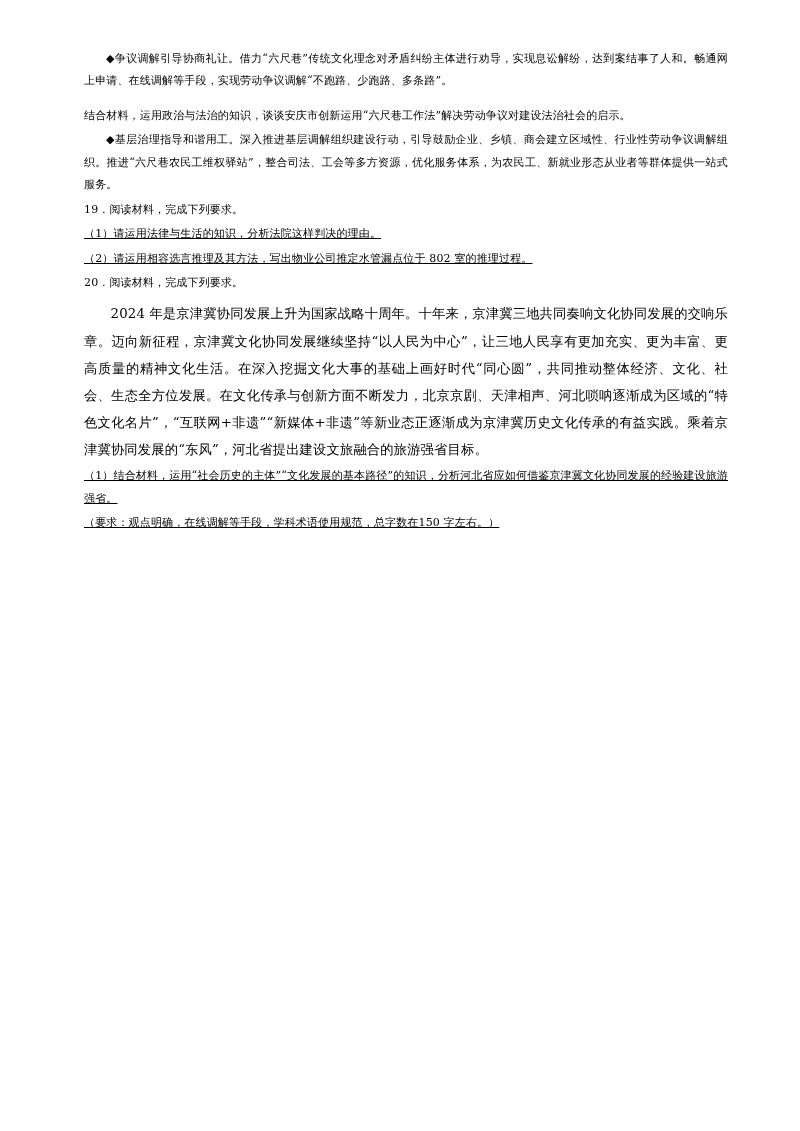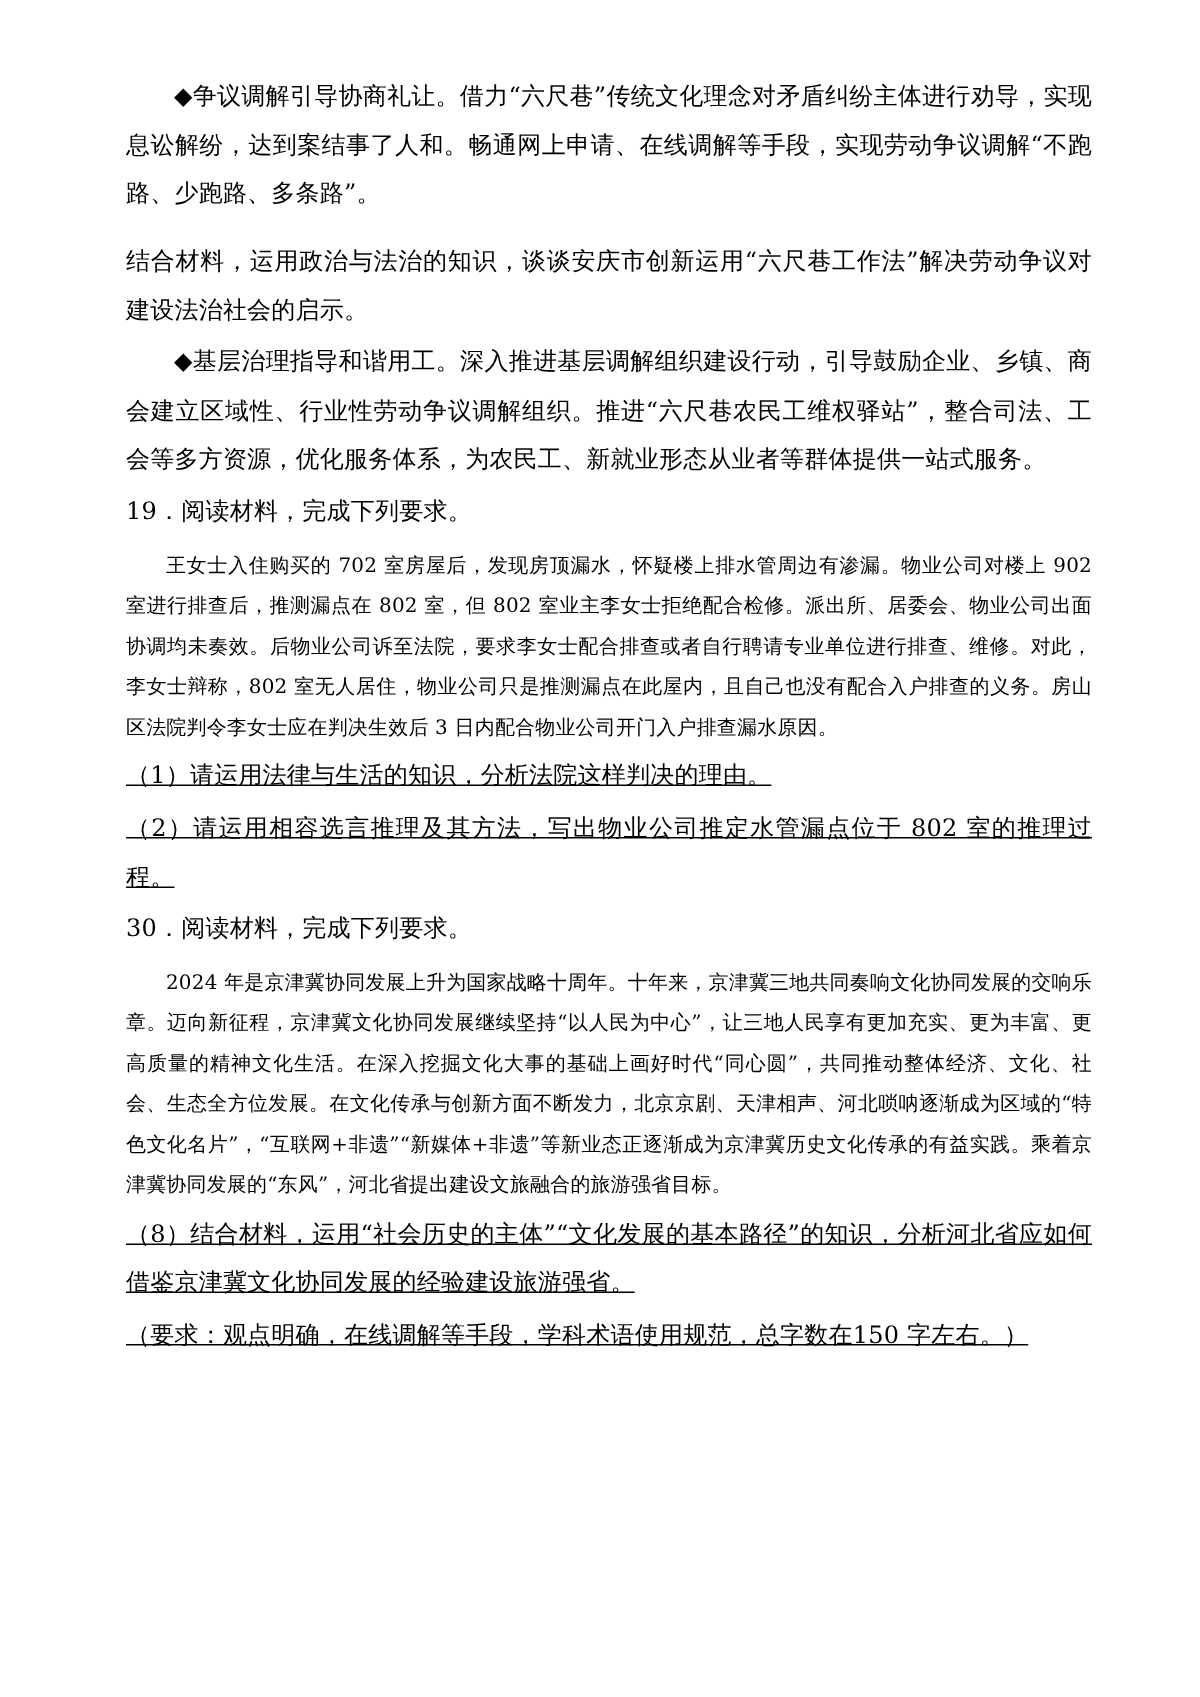--- a/index.html
+++ b/index.html
@@ -16,21 +16,21 @@
     overflow: hidden;
   }
   .page {
     box-sizing: border-box;
     width: 800px;
     height: 1131px;
     padding: 48px 72px 0 84px;
     position: relative;
   }
   .para {
-    font-size: 16px;
+    font-size: 11px;
     line-height: 2.04;
     text-align: justify;
     text-justify: inter-ideograph;
     margin: 0 0 2px 0;
     letter-spacing: 0.15px;
   }
   .indent2 {
     text-indent: 2em;
   }
   .noindent {
@@ -69,30 +69,29 @@
 <div class="page">
 
   <p class="para bullet-para">◆争议调解引导协商礼让。借力“六尺巷”传统文化理念对矛盾纠纷主体进行劝导，实现息讼解纷，达到案结事了人和。畅通网上申请、在线调解等手段，实现劳动争议调解“不跑路、少跑路、多条路”。</p>
 
   <p class="para noindent block-gap">结合材料，运用政治与法治的知识，谈谈安庆市创新运用“六尺巷工作法”解决劳动争议对建设法治社会的启示。</p>
 
   <p class="para bullet-para">◆基层治理指导和谐用工。深入推进基层调解组织建设行动，引导鼓励企业、乡镇、商会建立区域性、行业性劳动争议调解组织。推进“六尺巷农民工维权驿站”，整合司法、工会等多方资源，优化服务体系，为农民工、新就业形态从业者等群体提供一站式服务。</p>
 
   <p class="para qnum">19．阅读材料，完成下列要求。</p>
 
-  <p class="para indent2 material-body small-gap">王女士入住购买的 702 室房屋后，发现房顶漏水，怀疑楼上排水管周边有渗漏。物业公司对楼上 902 室进行排查后，推测漏点在 802 室，但 802 室业主李女士拒绝配合检修。派出所、居委会、物业公司出面协调均未奏效。后物业公司诉至法院，要求李女士配合排查或者自行聘请专业单位进行排查、维修。对此，李女士辩称，802 室无人居住，物业公司只是推测漏点在此屋内，且自己也没有配合入户排查的义务。房山区法院判令李女士应在判决生效后 3 日内配合物业公司开门入户排查漏水原因。</p>
 
   <p class="para sub">（1）请运用法律与生活的知识，分析法院这样判决的理由。</p>
 
   <p class="para sub">（2）请运用相容选言推理及其方法，写出物业公司推定水管漏点位于 802 室的推理过程。</p>
 
-  <p class="para qnum">30．阅读材料，完成下列要求。</p>
+  <p class="para qnum">20．阅读材料，完成下列要求。</p>
 
   <p class="para indent2 material-body small-gap">2024 年是京津冀协同发展上升为国家战略十周年。十年来，京津冀三地共同奏响文化协同发展的交响乐章。迈向新征程，京津冀文化协同发展继续坚持“以人民为中心”，让三地人民享有更加充实、更为丰富、更高质量的精神文化生活。在深入挖掘文化大事的基础上画好时代“同心圆”，共同推动整体经济、文化、社会、生态全方位发展。在文化传承与创新方面不断发力，北京京剧、天津相声、河北唢呐逐渐成为区域的“特色文化名片”，“互联网+非遗”“新媒体+非遗”等新业态正逐渐成为京津冀历史文化传承的有益实践。乘着京津冀协同发展的“东风”，河北省提出建设文旅融合的旅游强省目标。</p>
 
-  <p class="para sub">（8）结合材料，运用“社会历史的主体”“文化发展的基本路径”的知识，分析河北省应如何借鉴京津冀文化协同发展的经验建设旅游强省。</p>
+  <p class="para sub">（1）结合材料，运用“社会历史的主体”“文化发展的基本路径”的知识，分析河北省应如何借鉴京津冀文化协同发展的经验建设旅游强省。</p>
 
 
   <p class="para sub">（要求：观点明确，在线调解等手段，学科术语使用规范，总字数在150 字左右。）</p>
 
   <div class="spacer-bottom"></div>
 
 </div>
 
 </body></html>

